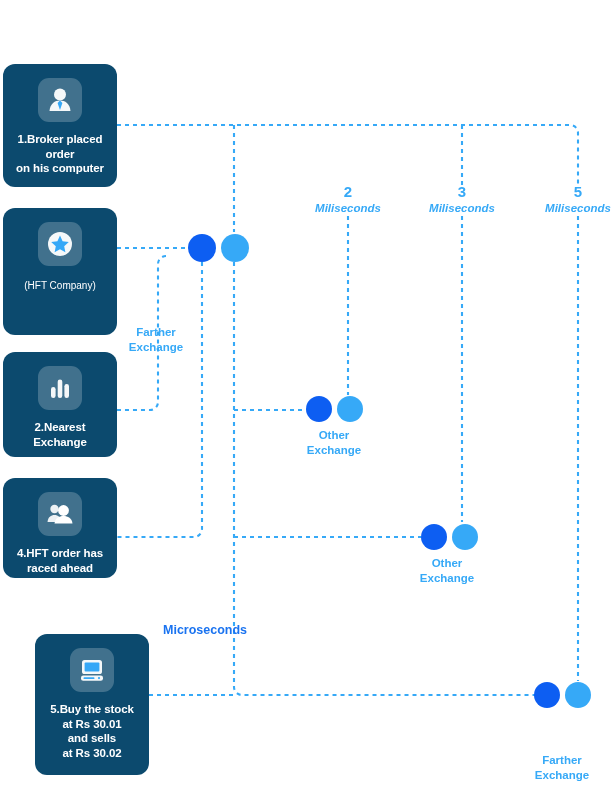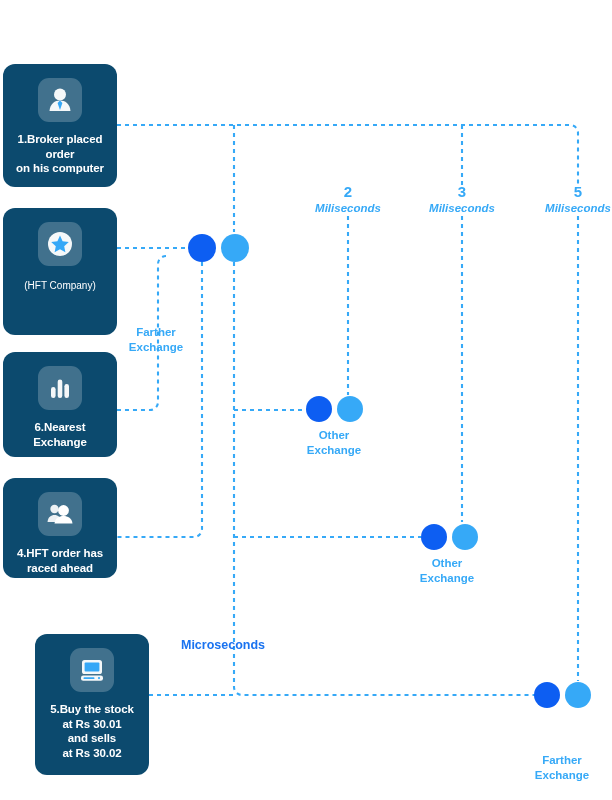--- a/index.html
+++ b/index.html
@@ -141,21 +141,21 @@
   </div>
 
   <div class="step-box" id="box3">
     <span class="step-icon">
       <svg width="30" height="30" viewBox="0 0 30 30">
         <rect x="6" y="14" width="4.6" height="11" rx="2.3" fill="#ffffff" opacity="0.95"></rect>
         <rect x="12.7" y="6.5" width="4.6" height="18.5" rx="2.3" fill="#ffffff" opacity="0.95"></rect>
         <rect x="19.4" y="11" width="4.6" height="14" rx="2.3" fill="#ffffff" opacity="0.95"></rect>
       </svg>
     </span>
-    <span class="step-label">6.Nearest
+    <span class="step-label">2.Nearest
 Exchange</span>
   </div>
 
   <div class="step-box" id="box4">
     <span class="step-icon">
       <svg width="30" height="30" viewBox="0 0 30 30">
         <circle cx="9.5" cy="10" r="4.2" fill="#ffffff" opacity="0.9"></circle>
         <path d="M2.5 23 C3 18 6 16 9.5 16 C13 16 16 18 16.5 23 Z" fill="#ffffff" opacity="0.9"></path>
         <circle cx="18.5" cy="11.5" r="5.4" fill="#ffffff"></circle>
         <path d="M9.5 24.5 C10.2 19 14 17 18.5 17 C23 17 26.8 19 27.5 24.5 Z" fill="#ffffff"></path>
@@ -210,15 +210,15 @@
 
   <div class="lbl" style="left:108px; top:325px; width:96px;">Farther
 Exchange</div>
   <div class="lbl" style="left:286px; top:428px; width:96px;">Other
 Exchange</div>
   <div class="lbl" style="left:399px; top:556px; width:96px;">Other
 Exchange</div>
   <div class="lbl" style="left:514px; top:713px; width:96px;margin-top:40px;">Farther
 Exchange</div>
 
-  <div class="lbl micro" style="left:163px; top:638px; width:120px;text-align:center;">Microseconds</div>
+  <div class="lbl micro" style="left:163px; top:623px; width:120px;">Microseconds</div>
 
 </div>
 
 </body></html>

